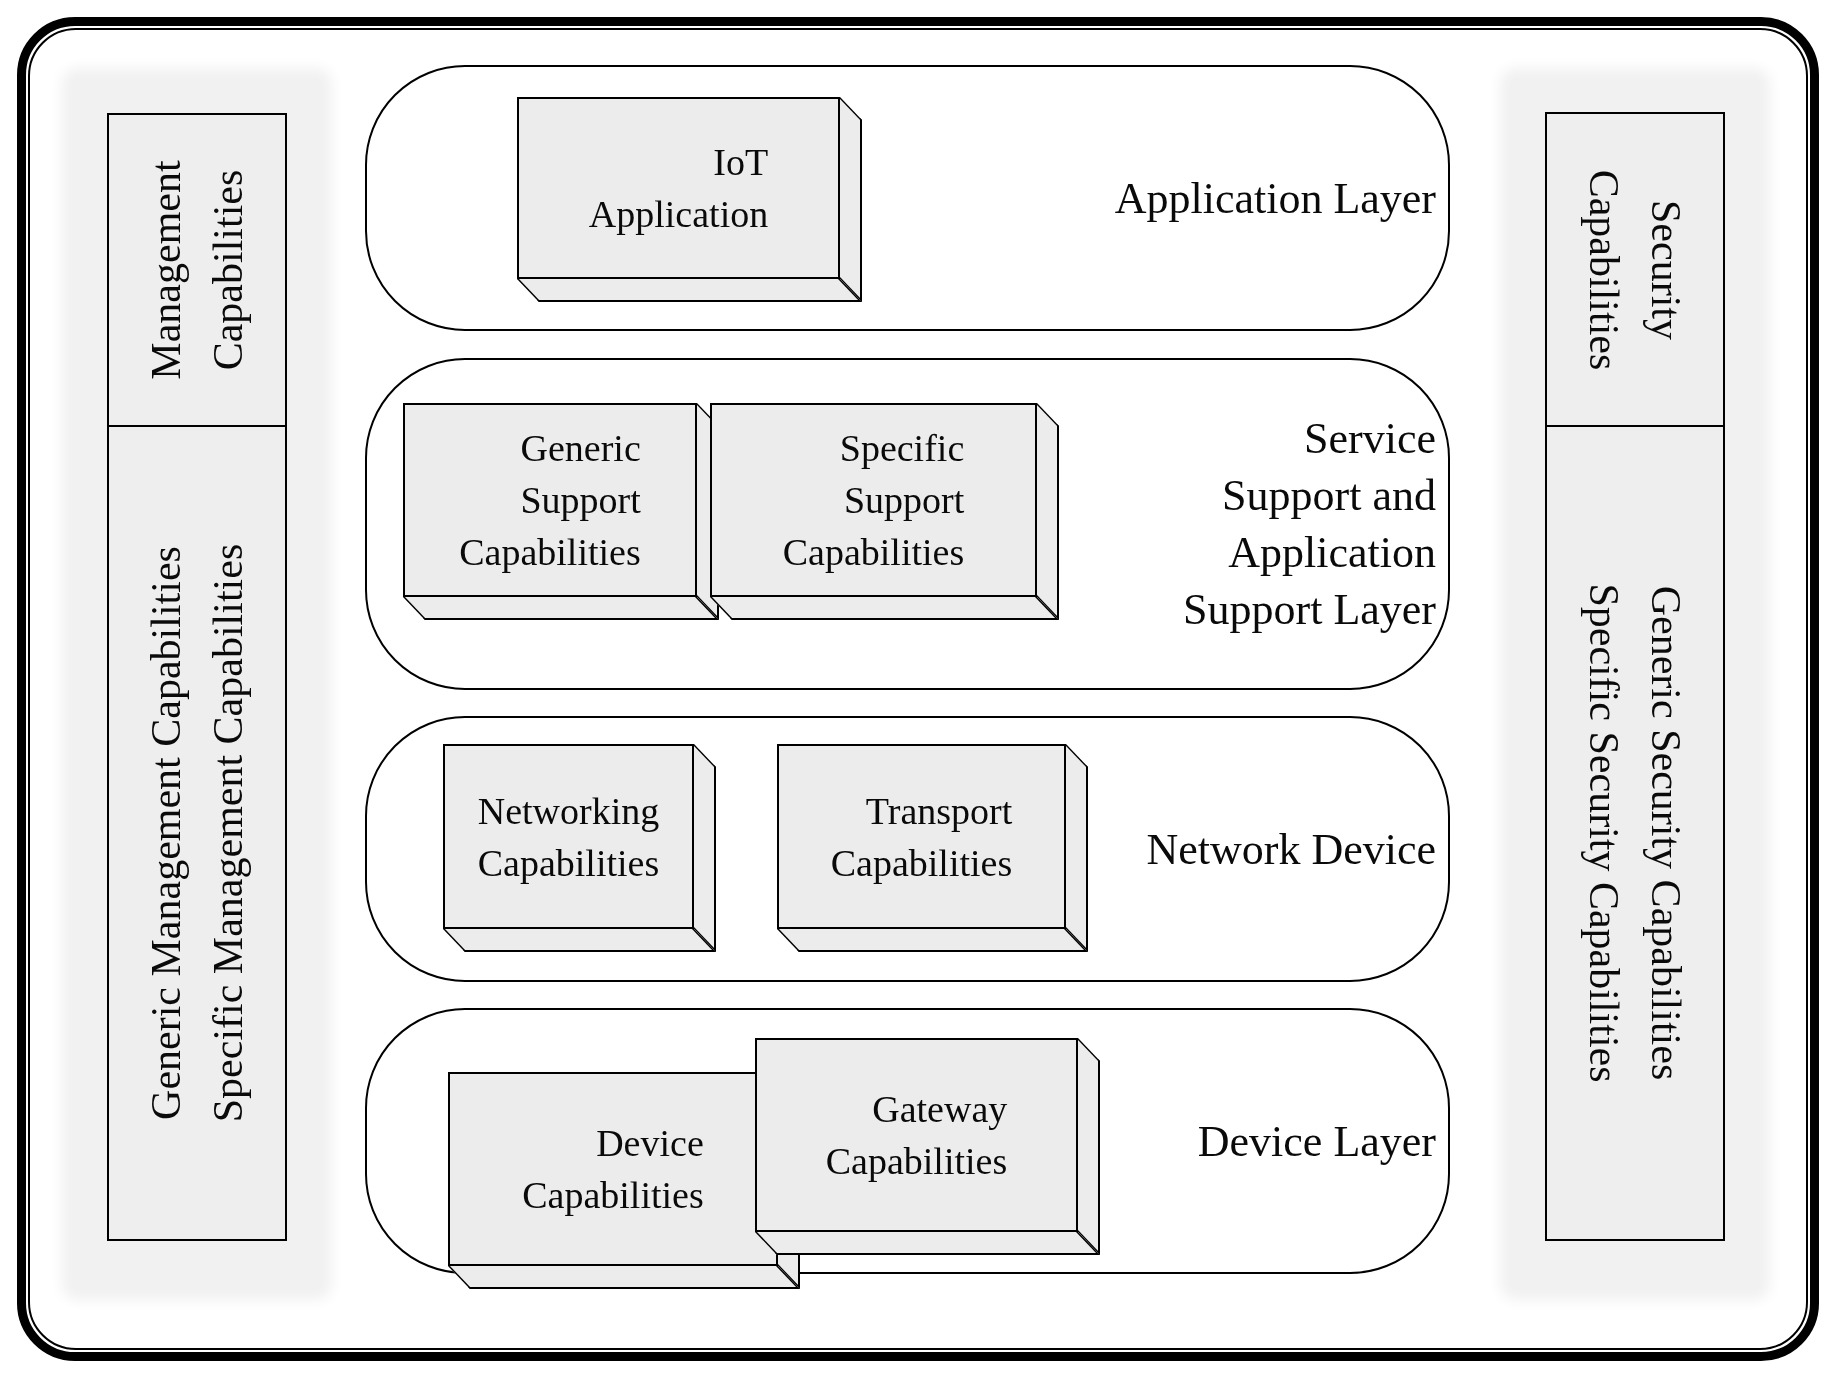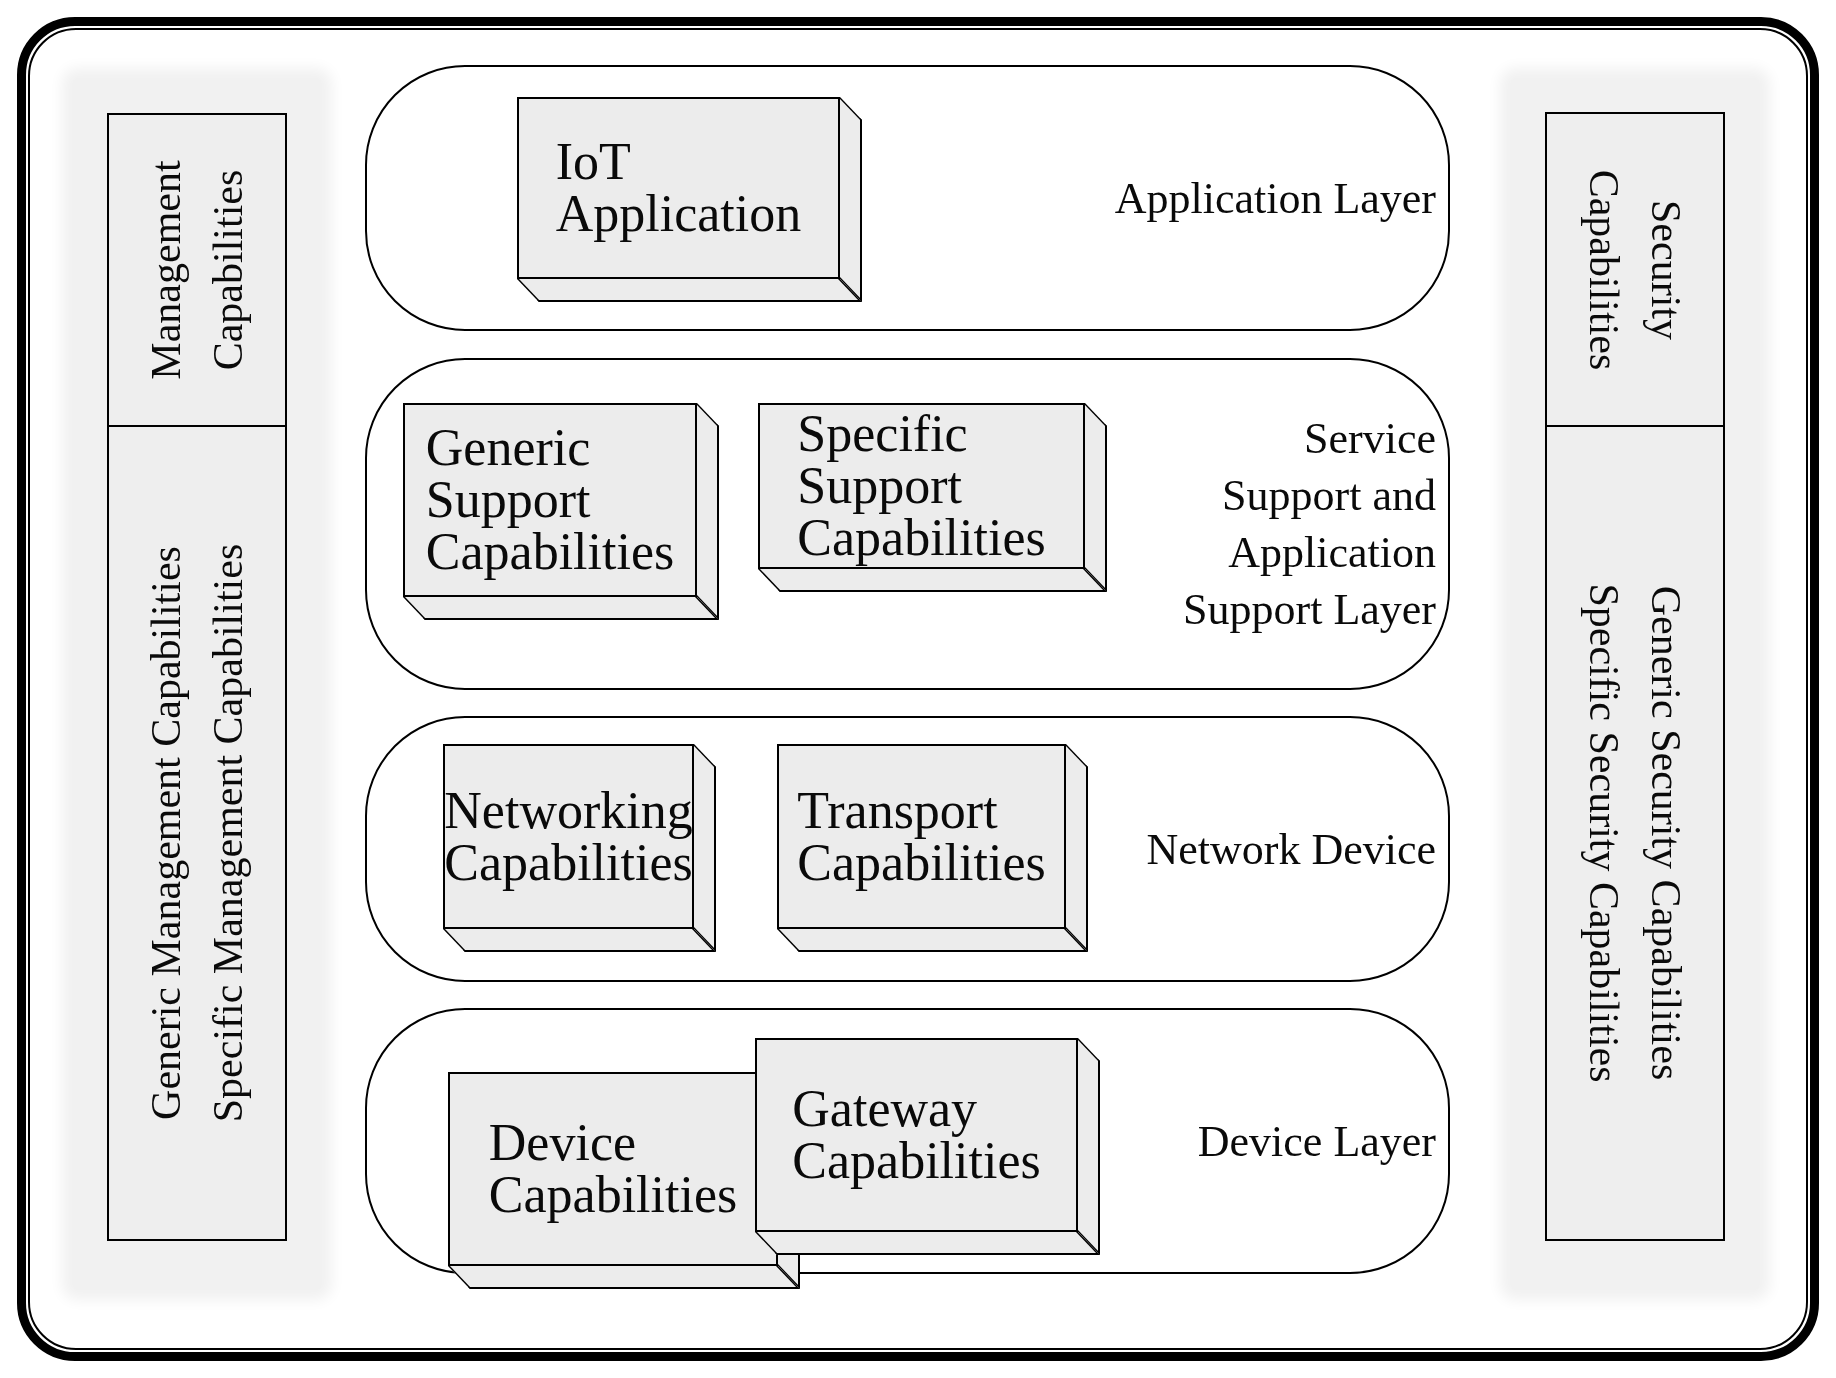--- a/index.html
+++ b/index.html
@@ -28,21 +28,21 @@
   
   .layer{position:absolute;left:365px;width:1085px;border:2px solid #000;border-radius:100px;
          background:#fff;box-sizing:border-box;}
   .layer-label{position:absolute;right:12px;top:50%;transform:translateY(-50%);
                text-align:right;font-size:44px;line-height:57px;white-space:pre-line;}
 
   
   .box3d{position:absolute;}
   .b3-face{position:absolute;inset:0;background:#ececec;border:2px solid #000;box-sizing:border-box;
            display:flex;align-items:center;justify-content:center;}
-  .b3-text{text-align:left;white-space:pre-line;font-size:52px;line-height:52px;}
+  .b3-text{text-align:right;white-space:pre-line;font-size:38px;line-height:52px;}
   .b3-side{position:absolute;left:100%;top:0;width:22px;height:100%;background:#ececec;
            border:2px solid #000;border-left:none;box-sizing:border-box;
            transform:skewY(46.3deg);transform-origin:left top;}
   .b3-bottom{position:absolute;top:100%;left:0;width:100%;height:23px;background:#ececec;
              border:2px solid #000;border-top:none;box-sizing:border-box;
              transform:skewX(43.7deg);transform-origin:top left;}
 </style>
 </head>
 <body>
 
@@ -92,21 +92,21 @@
   </div>
   <div class="box3d" style="left:403px;top:403px;width:294px;height:194px;border-radius:27px;">
     <div class="b3-side"></div>
     <div class="b3-bottom"></div>
     <div class="b3-face">
       <div class="b3-text">Generic
 Support
 Capabilities</div>
     </div>
   </div>
-  <div class="box3d" style="left:758px;top:403px;width:327px;height:166px;">
+  <div class="box3d" style="left:710px;top:403px;width:327px;height:194px;">
     <div class="b3-side"></div>
     <div class="b3-bottom"></div>
     <div class="b3-face">
       <div class="b3-text">Specific
 Support
 Capabilities</div>
     </div>
   </div>
 
   <div class="layer" style="top:716px;height:266px;">

